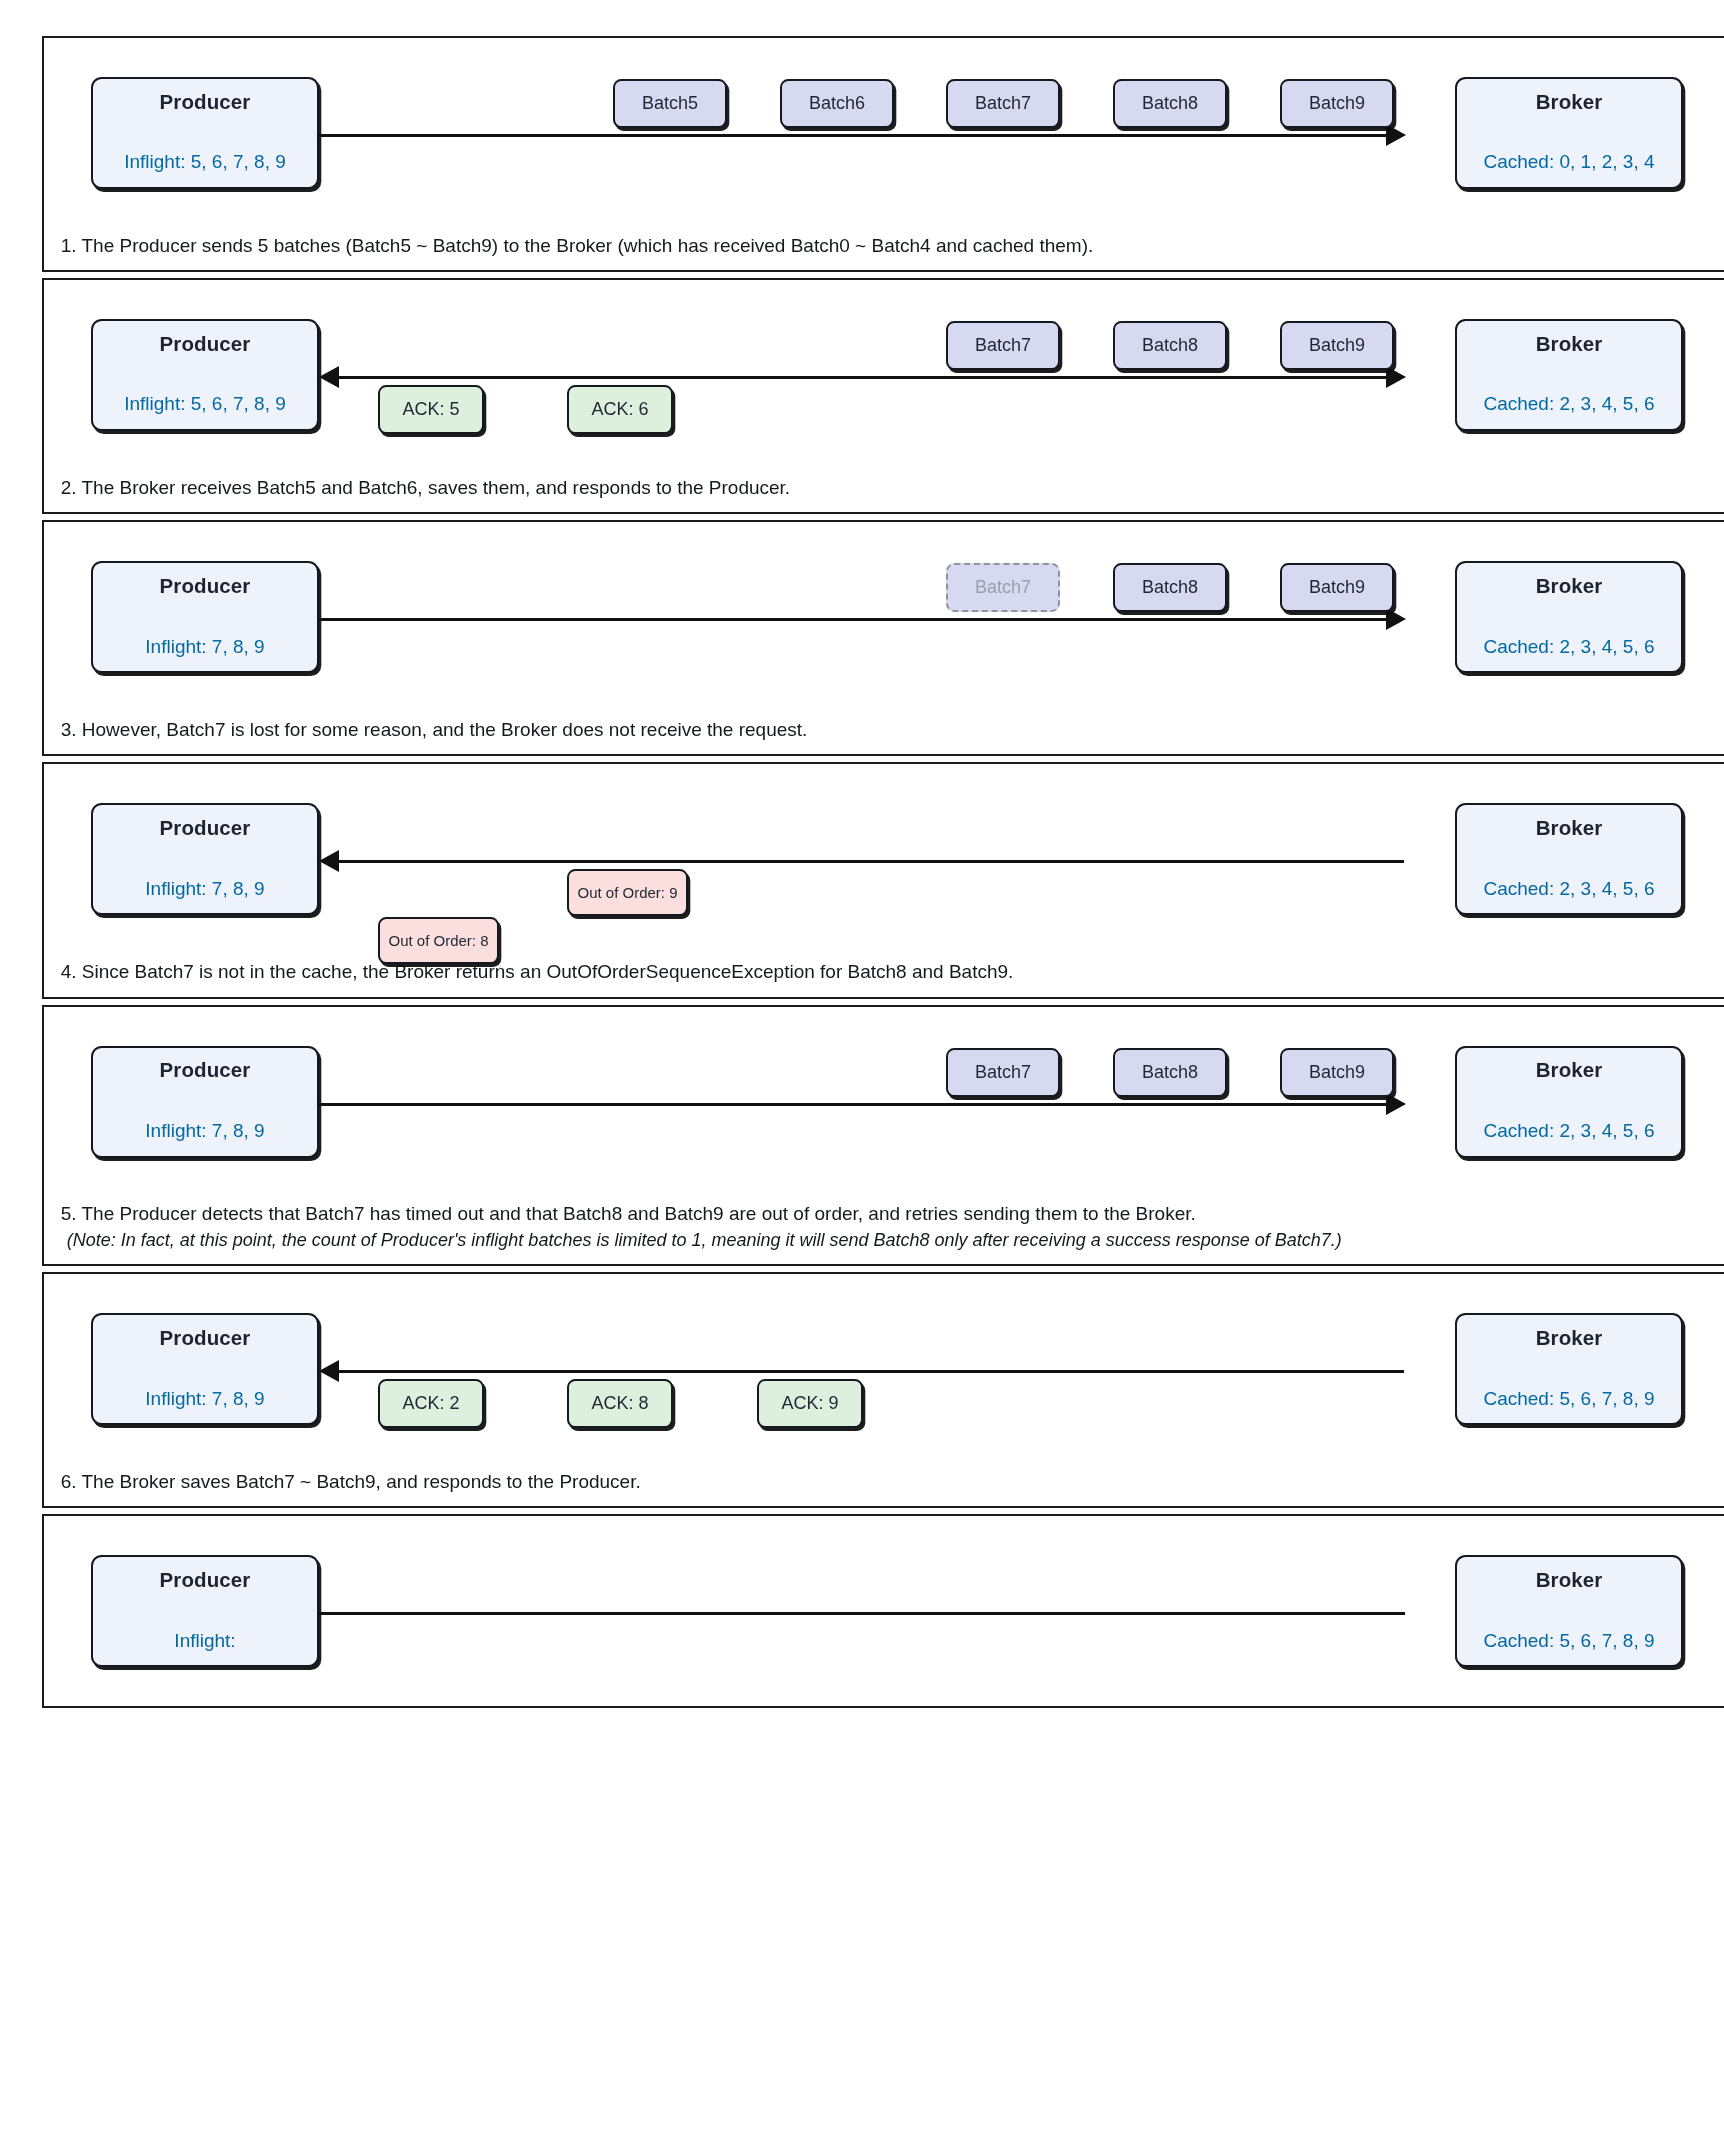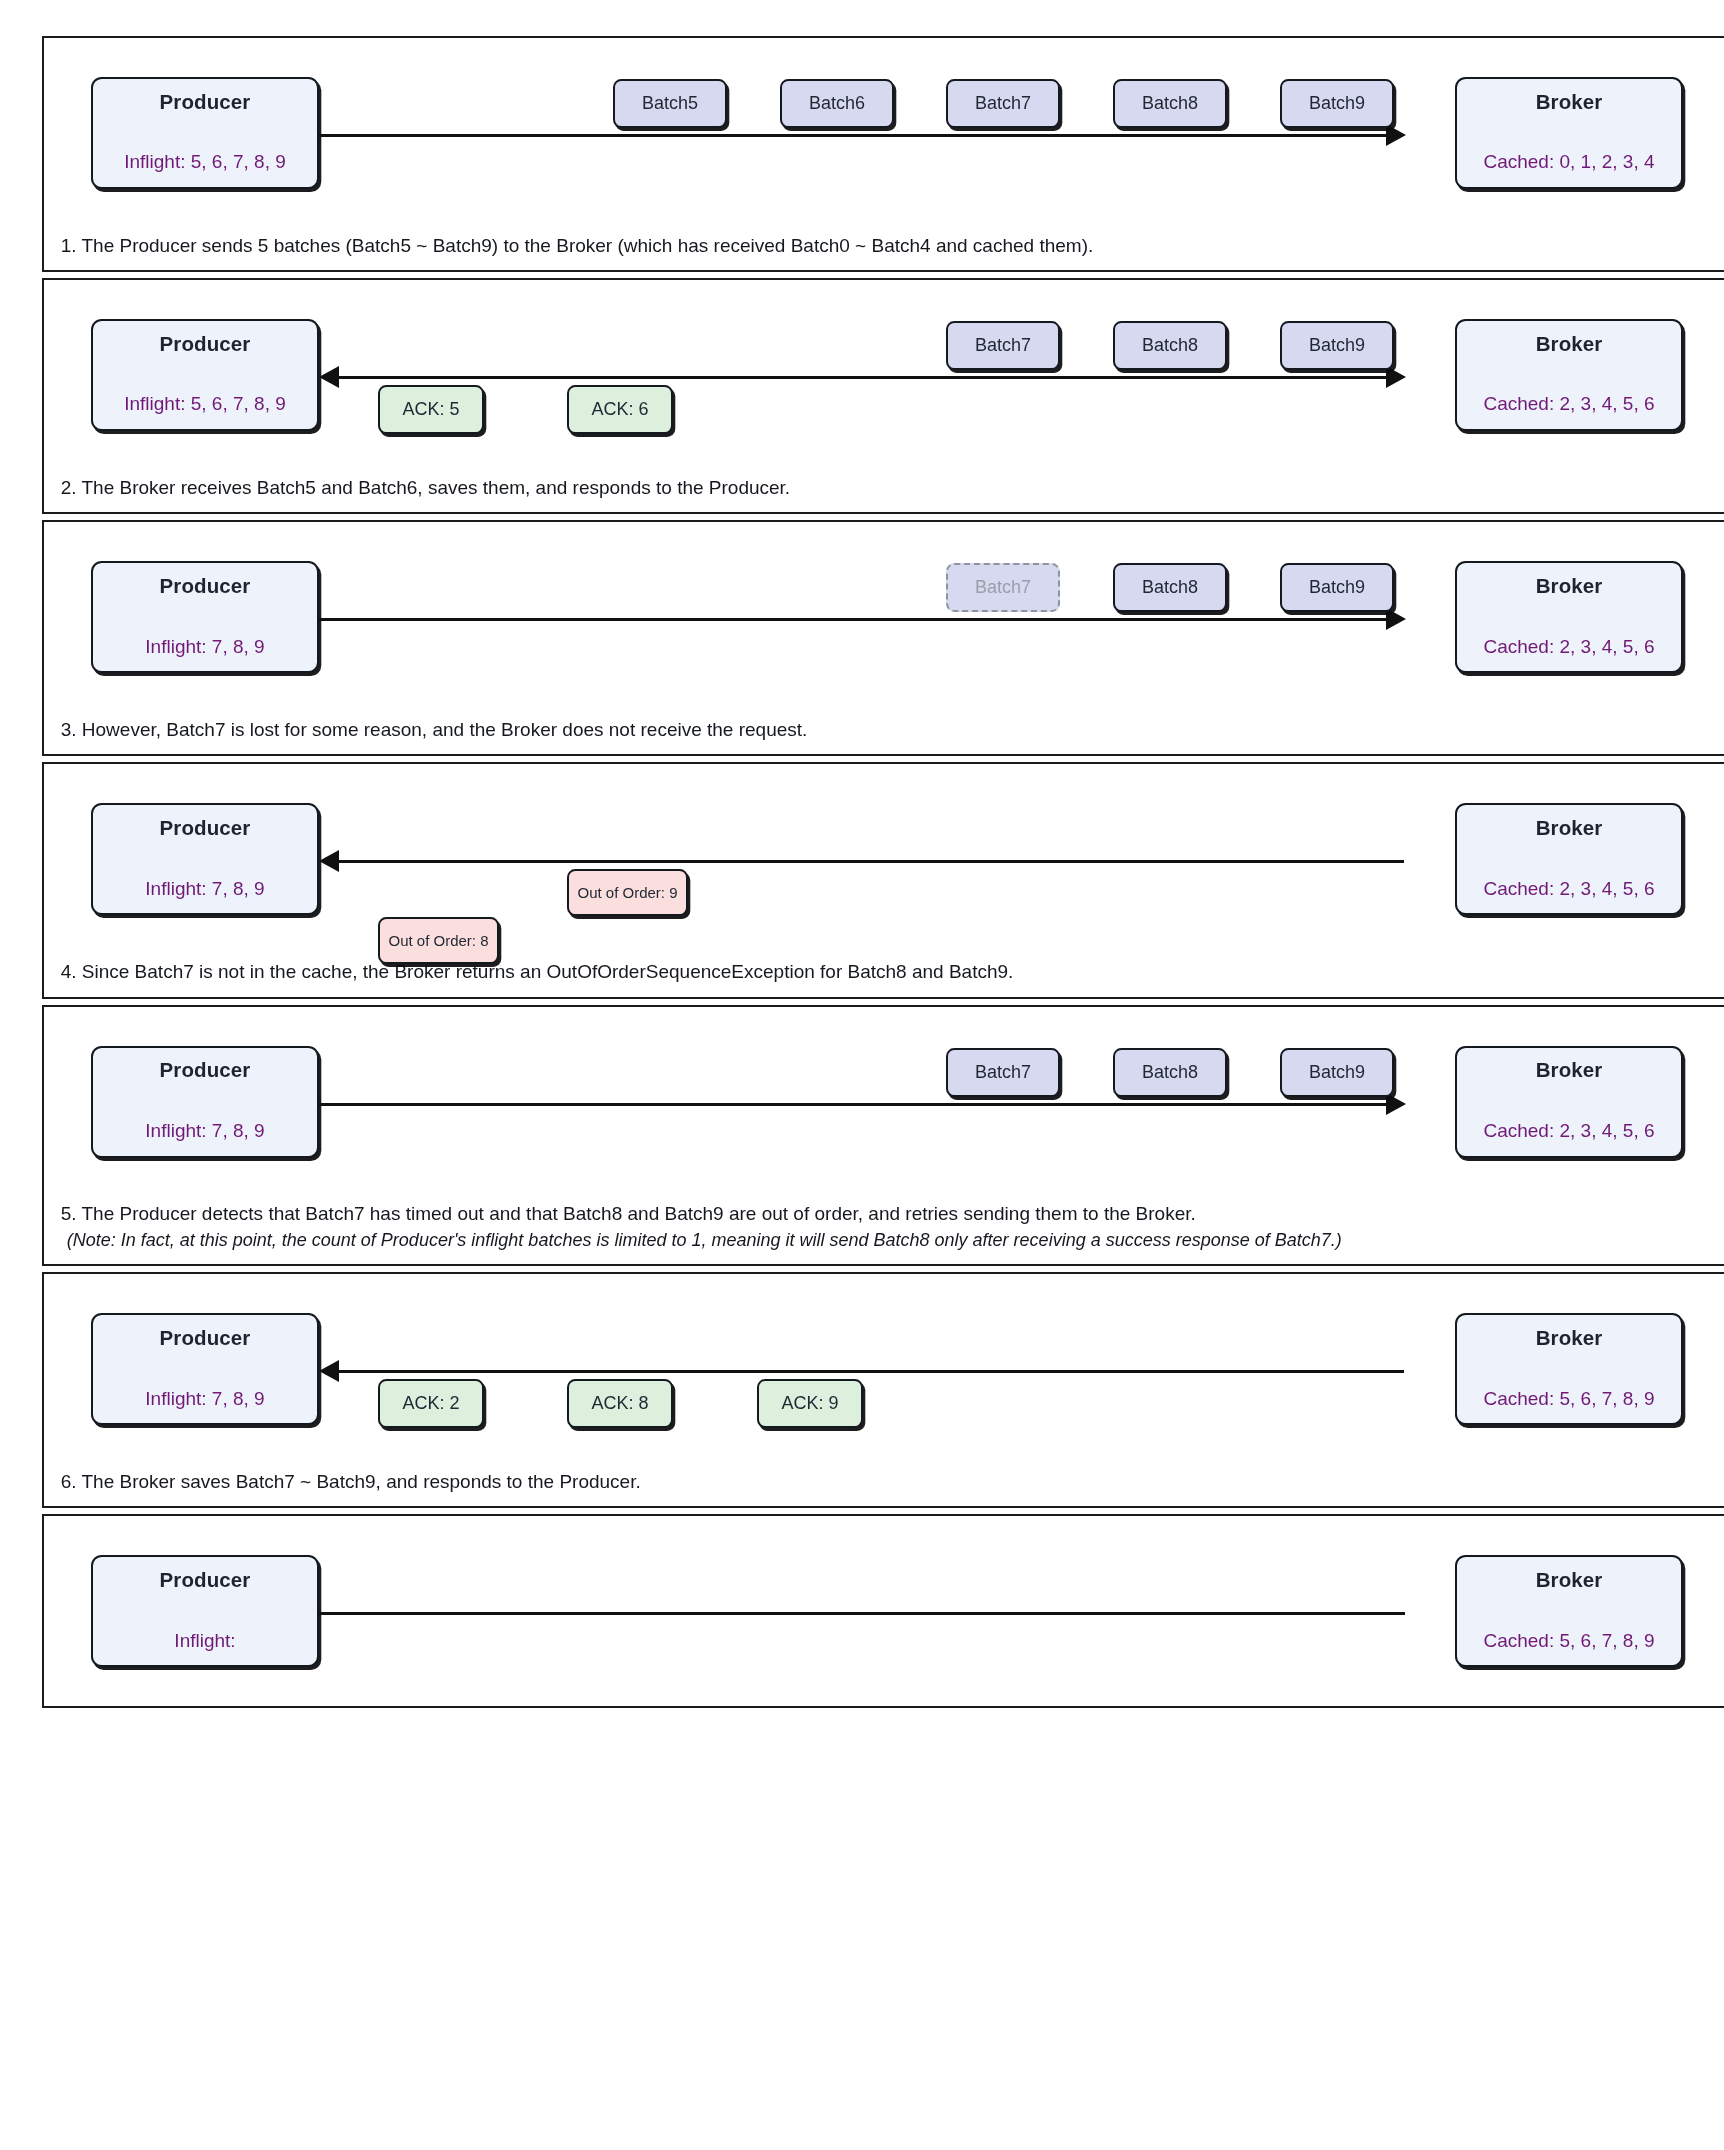--- a/index.html
+++ b/index.html
@@ -52,21 +52,21 @@
     box-shadow: 2.3px 3px 0 rgba(10,10,12,0.92);
   }
   .node .node-title {
     font-size: 20.5px;
     font-weight: bold;
     color: #1d2430;
     letter-spacing: 0.1px;
   }
   .node .node-sub {
     font-size: 19px;
-    color: #701a75;
+    color: #0369a1;
     white-space: nowrap;
   }
   .node.producer { left: 47px; }
   .node.broker  { right: 47px; align-items: center; }
 
   
   .wire {
     position: absolute;
     height: 3px;
     background: #111111;

